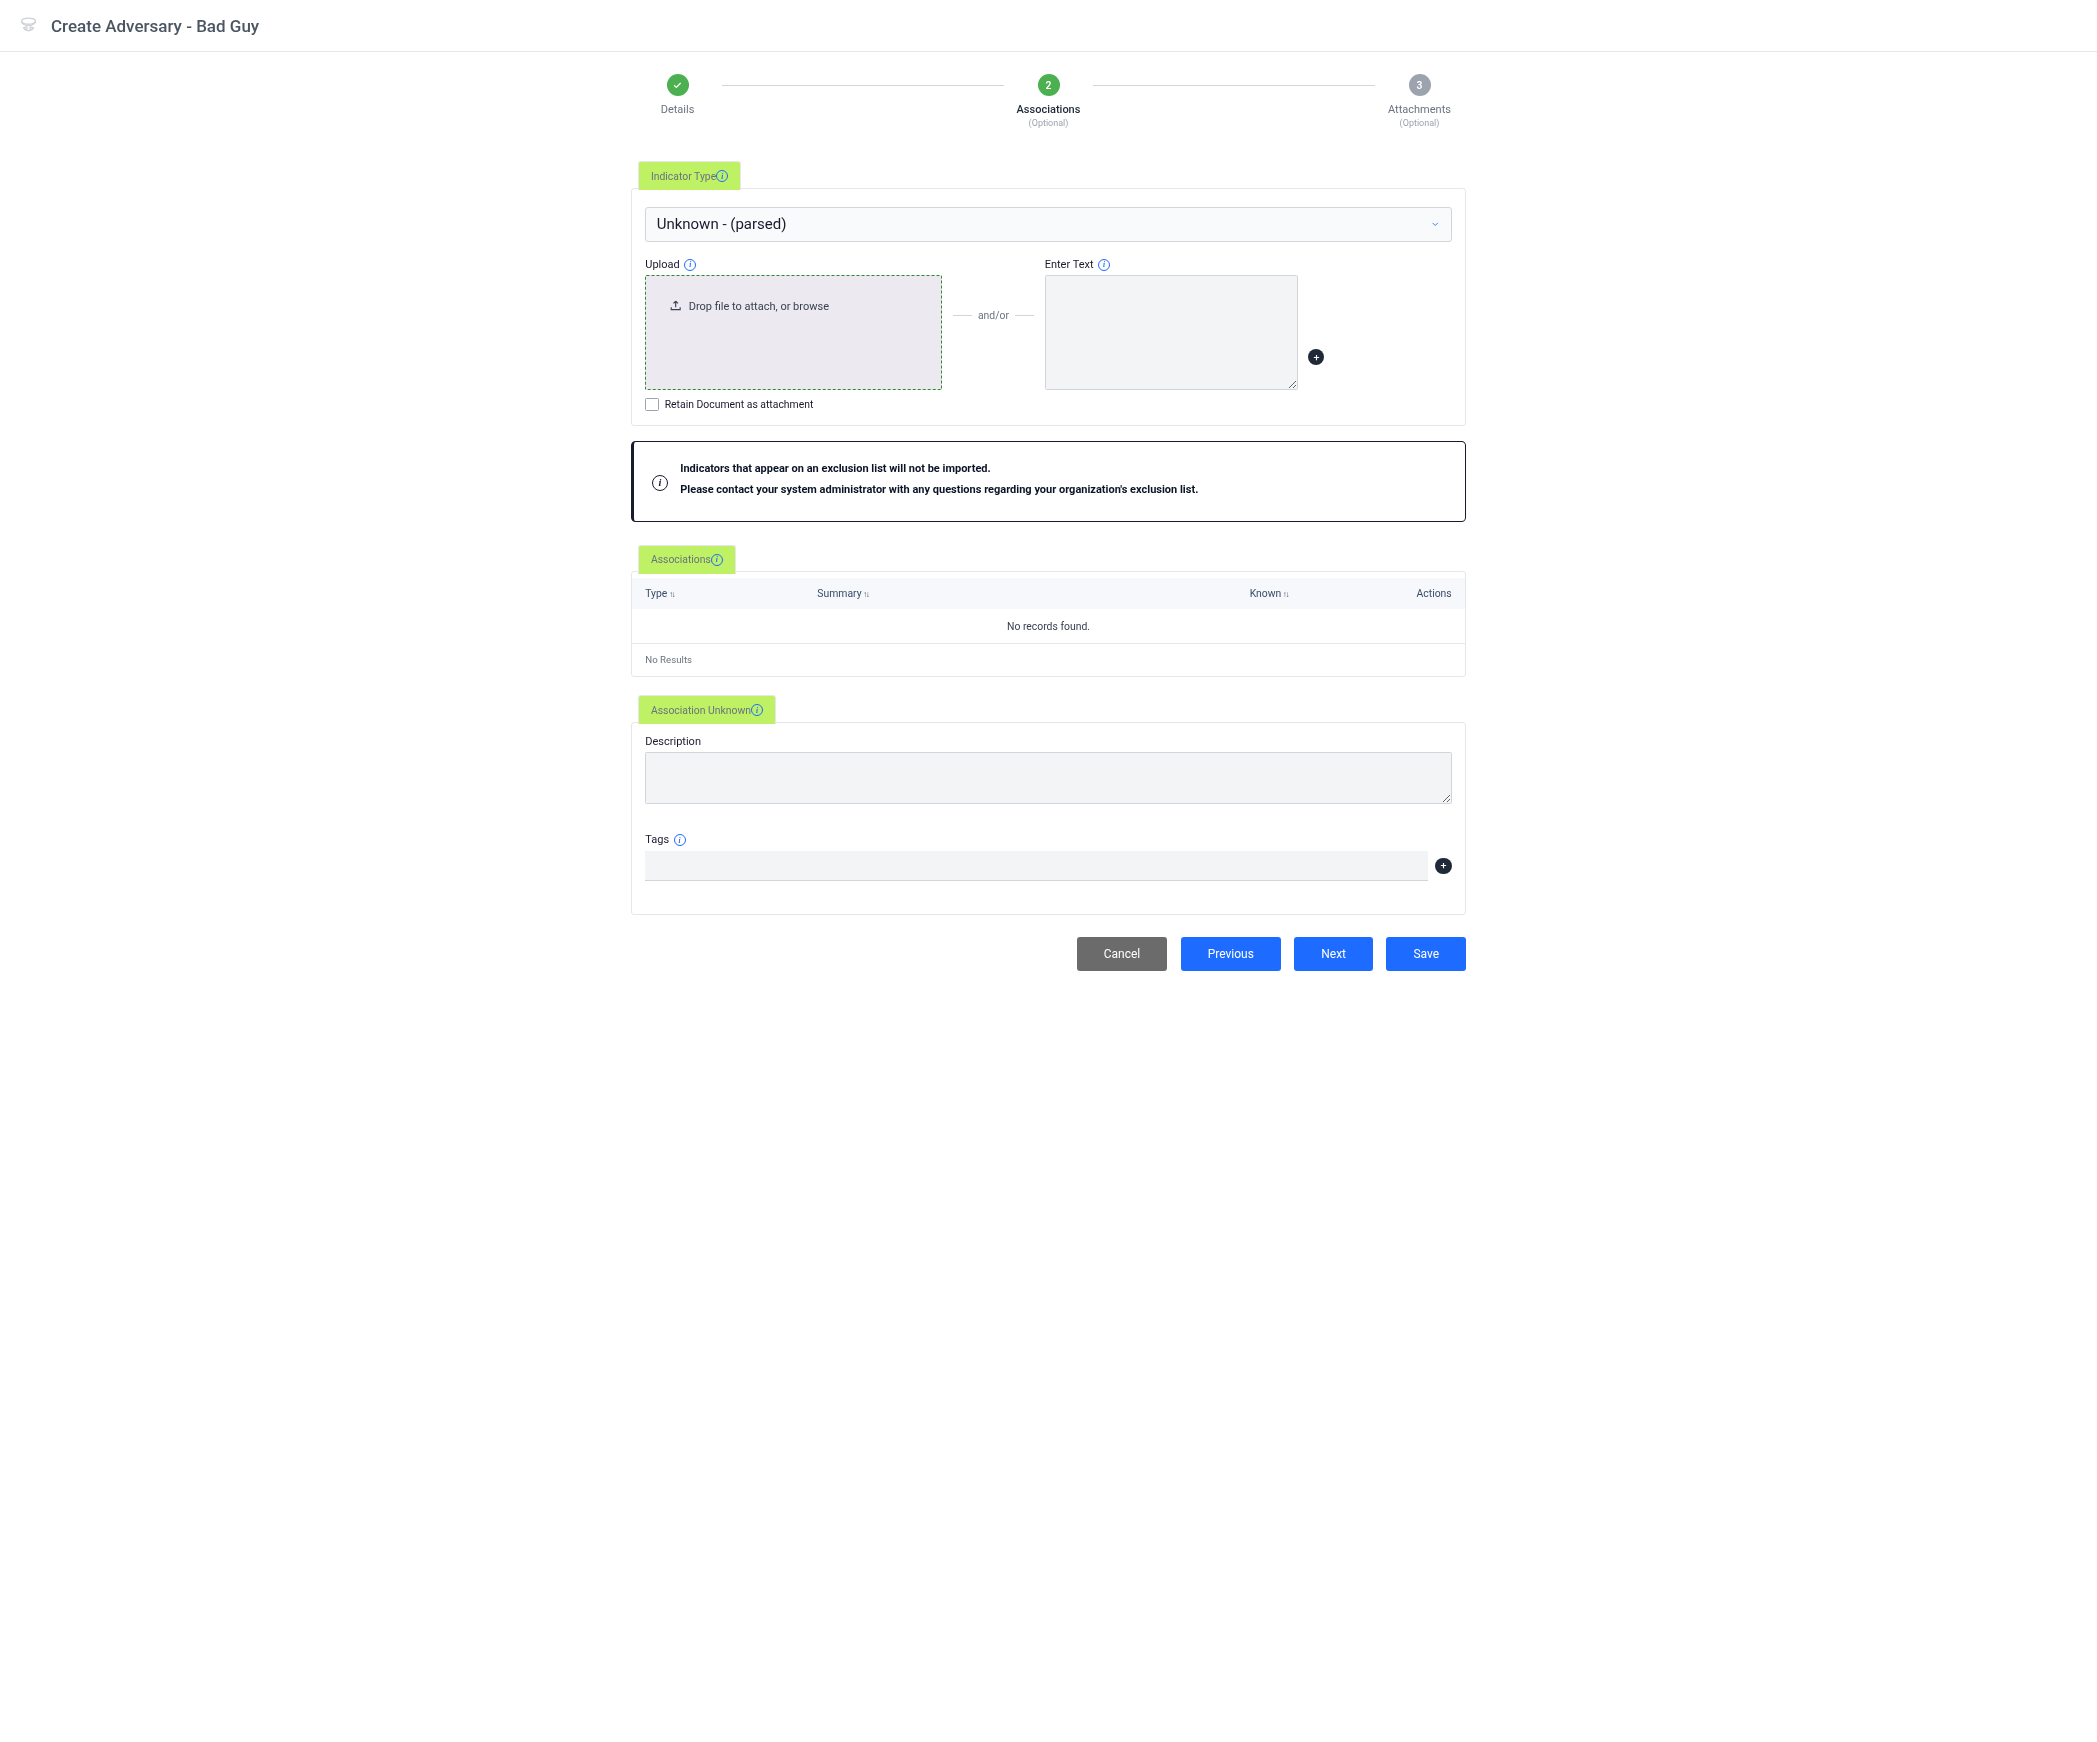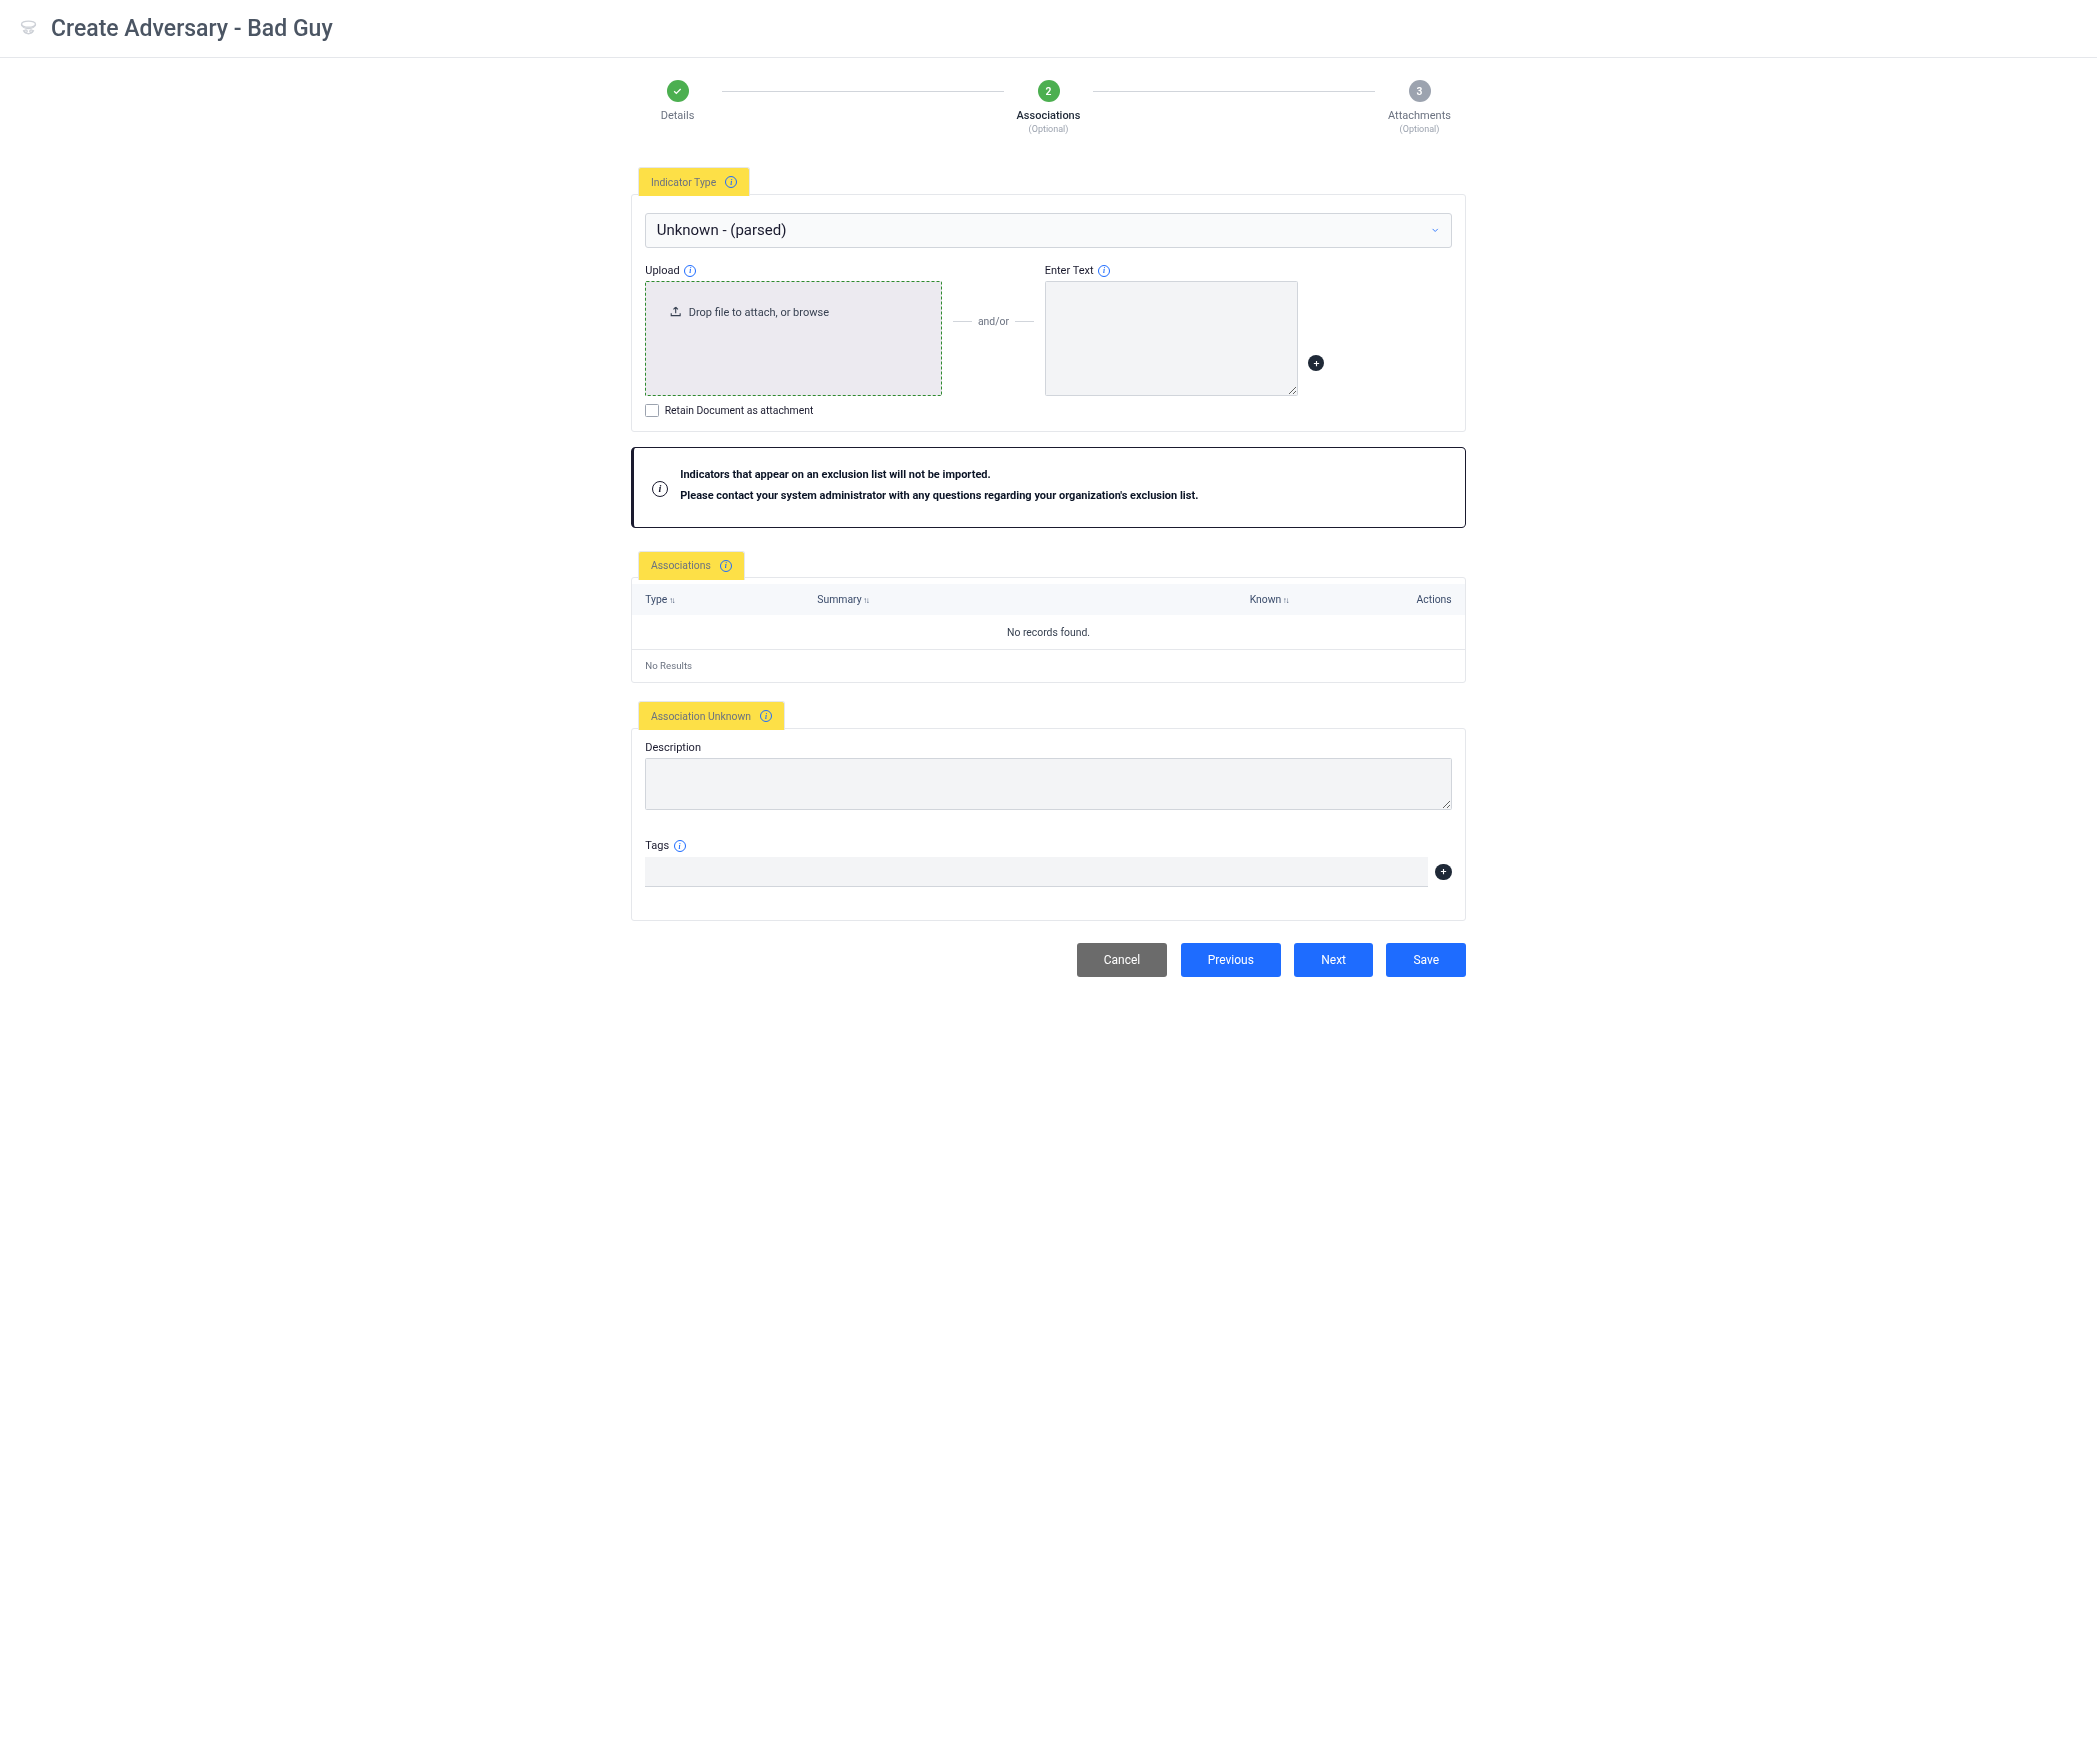--- a/index.html
+++ b/index.html
@@ -1,32 +1,32 @@
 <!DOCTYPE html>
 <html style="font-size:12px"><head>
 <meta charset="utf-8">
 <style>
 *{box-sizing:border-box;margin:0;padding:0;font-family:-apple-system,BlinkMacSystemFont,"Segoe UI",Roboto,Helvetica,Arial,sans-serif}
 body{background:#fff;color:#1a1a2e;font-size:10.4px}
 .header{display:flex;align-items:center;gap:12px;padding:15px 18px;border-bottom:0.7px solid #e5e7eb}
 .header-icon{width:21px;height:21px;opacity:.5}
-.header-title{font-size:23px;font-weight:500;color:#4b5563}
+.header-title{font-size:17px;font-weight:500;color:#4b5563}
 .stepper{display:flex;align-items:flex-start;justify-content:center;padding:22px 0 15px;gap:0}
 .step{display:flex;flex-direction:column;align-items:center;width:89px}
 .step-line{flex:1;height:0.7px;background:#d1d5db;max-width:282px;margin-top:11px}
 .step-circle{width:22px;height:22px;border-radius:50%;display:flex;align-items:center;justify-content:center;color:#fff;font-size:10.4px;font-weight:600}
 .step-done{background:#4caf50}
 .step-active{background:#4caf50}
 .step-inactive{background:#9ca3af}
 .step-label{margin-top:7.4px;font-size:11px;color:#6b7280}
 .step-label.dark{color:#1f2937;font-weight:500}
 .step-opt{font-size:9px;color:#9ca3af;margin-top:1.5px}
 .content{max-width:850px;margin:15px auto;padding:0 7.4px}
 .card{border:0.7px solid #e5e7eb;border-radius:3px;margin-bottom:15px;position:relative}
-.tab-lbl{display:inline-flex;align-items:center;gap:9px;background:#fde047;padding:7.4px 12px;border:0.7px solid #e5e7eb;border-bottom:none;border-radius:3px 3px 0 0;margin-left:6px;margin-top:-27.5px;position:absolute;top:0;font-size:10.4px;color:#6b7280}
+.tab-lbl{display:inline-flex;align-items:center;gap:0;background:#bef264;padding:7.4px 12px;border:0.7px solid #e5e7eb;border-bottom:none;border-radius:3px 3px 0 0;margin-left:6px;margin-top:-27.5px;position:absolute;top:0;font-size:10.4px;color:#6b7280}
 .card-body{padding:18px 13.4px 13.4px}
 .info-i{width:12px;height:12px;border:1.1px solid #1e6cff;border-radius:50%;display:inline-flex;align-items:center;justify-content:center;color:#1e6cff;font-size:7.4px;font-weight:700;font-style:italic;font-family:Georgia,serif}
 .select{width:100%;padding:7.4px 10.4px;border:0.7px solid #d1d5db;border-radius:3px;background:#f9fafb;font-size:15px;display:flex;justify-content:space-between;align-items:center;cursor:pointer}
 .chev{color:#1e6cff}
 .row{display:flex;gap:10.4px;align-items:flex-start;margin-top:16.3px}
 .col{flex:1}
 .lbl{display:flex;align-items:flex-end;gap:4.5px;margin-bottom:4.5px;font-size:11px}
 .drop{border:1.5px dashed #2e8b2e;background:#eceaf0;padding:23px;height:115px;border-radius:1.5px}
 .drop-row{display:flex;align-items:center;gap:6px;font-size:11px;color:#374151}
 .ta{width:100%;height:115px;border:0.7px solid #d1d5db;border-radius:1.5px;resize:both;background:#f3f4f6;font-family:inherit;font-size:10.4px;padding:6px}

